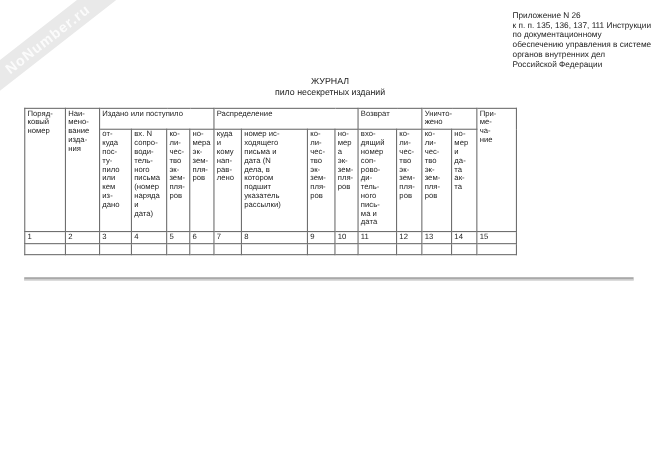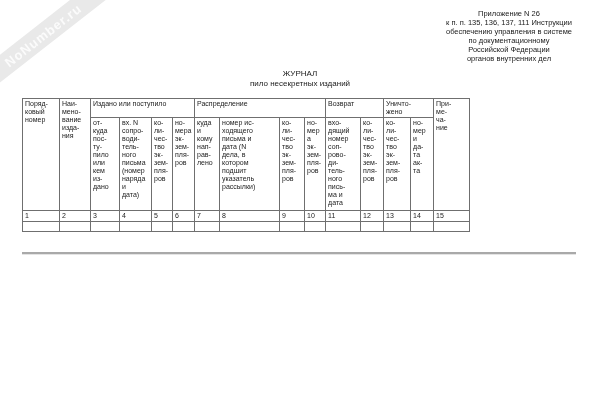--- a/index.html
+++ b/index.html
@@ -23,22 +23,22 @@
     color: #fbfbfb;
     font-size: 13px;
     font-weight: bold;
     letter-spacing: 1px;
     user-select: none;
   }
 
   
   .appendix {
     position: absolute;
-    top: 10px; right: 28px;
-    text-align: center;
+    top: 10px; right: 8px;
+    text-align: left;
     font-size: 7.5px;
     line-height: 8.9px;
     color: #1a1a1a;
   }
 
   
   .title-block {
     position: absolute;
     top: 69px; left: 0; width: 600px;
     text-align: center;
@@ -86,24 +86,24 @@
 
 <div class="page">
 
   <div class="watermark">
     <span>NoNumber.ru</span>
   </div>
 
   <div class="appendix">
     <div>Приложение N 26</div>
     <div>к п. п. 135, 136, 137, 111 Инструкции</div>
+    <div>по документационному</div>
     <div>обеспечению управления в системе</div>
-    <div>по документационному</div>
+    <div>органов внутренних дел</div>
     <div>Российской Федерации</div>
-    <div>органов внутренних дел</div>
   </div>
 
   <div class="title-block">
     <div>ЖУРНАЛ</div>
     <div>пило несекретных изданий</div>
   </div>
 
   <table class="journal">
     <colgroup>
       <col style="width:37px">

